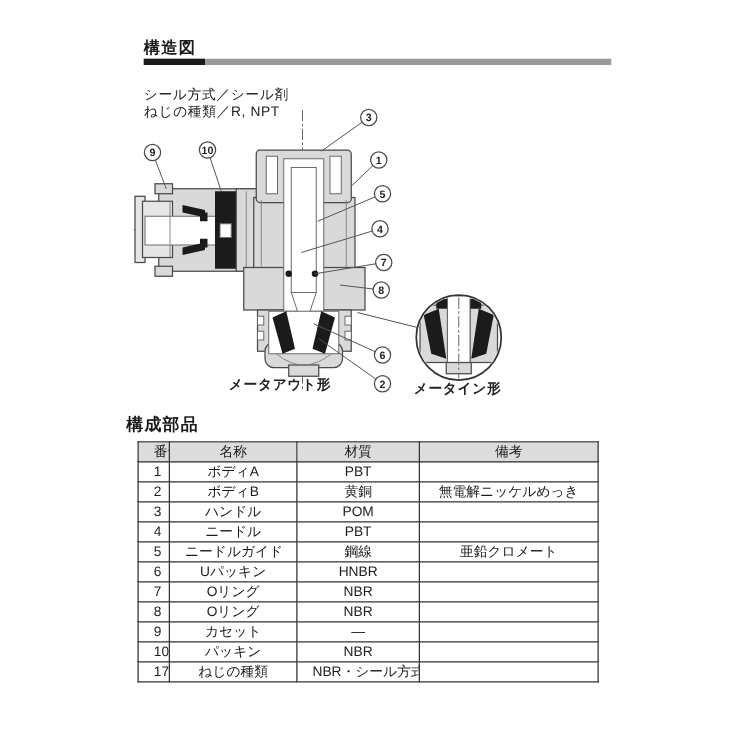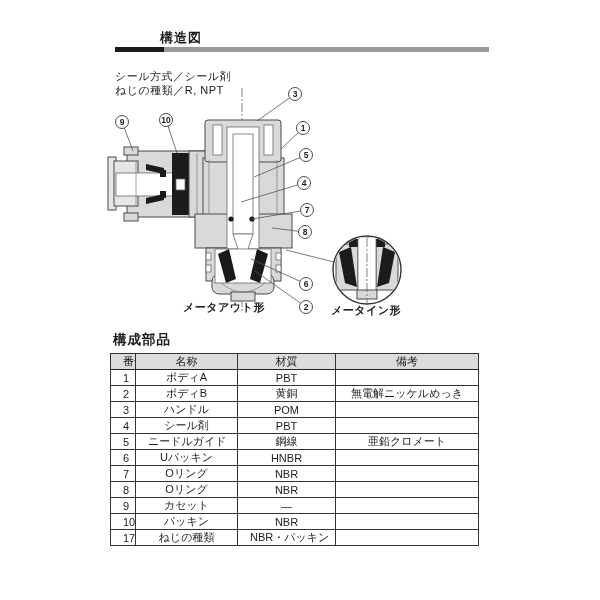--- a/index.html
+++ b/index.html
@@ -1,38 +1,38 @@
 <!DOCTYPE html>
 <html><head>
 <meta charset="utf-8">
 <style>
   html,body{margin:0;padding:0;}
   body{
     width:600px;height:600px;background:#ffffff;position:relative;overflow:hidden;
     font-family:"Liberation Sans","DejaVu Sans",sans-serif;color:#1c1c1c;
   }
   
-  .sec-title{position:absolute;left:115px;top:29px;font-size:13px;font-weight:bold;letter-spacing:1px;margin-left:45px;}
+  .sec-title{position:absolute;left:115px;top:29px;font-size:13px;font-weight:bold;letter-spacing:1px;}
   .rule{position:absolute;left:115px;top:47px;width:374px;height:5px;background:#9a9a9a;}
   .rule-dark{position:absolute;left:0;top:0;width:49px;height:5px;background:#1a1a1a;}
   .seal-text{position:absolute;left:115px;top:70px;font-size:11px;font-weight:normal;line-height:13.5px;letter-spacing:0.5px;}
   
   svg.diagram{position:absolute;left:0;top:0;}
   .body-fill{fill:#d9d9d9;stroke:#4a4a4a;stroke-width:1;}
   .body-fill2{fill:#e6e6e6;stroke:#4a4a4a;stroke-width:1;}
   .white-fill{fill:#ffffff;stroke:#6a6a6a;stroke-width:0.8;}
   .black-part{fill:#1b1b1b;stroke:none;}
   .thin{stroke:#7a7a7a;stroke-width:0.7;fill:none;}
   .cl{stroke:#666;stroke-width:0.8;stroke-dasharray:9 2 2 2;fill:none;}
   .leader{stroke:#555;stroke-width:0.8;fill:none;}
   .co{fill:#ffffff;stroke:#4a4a4a;stroke-width:1;}
   .cot{font-size:8.5px;font-weight:600;fill:#222;text-anchor:middle;}
   .diagram-label{font-size:11px;font-weight:bold;fill:#222;text-anchor:middle;letter-spacing:0.5px;}
   
-  .parts-title{position:absolute;left:113px;top:331px;font-size:13.5px;font-weight:bold;letter-spacing:1px;}
+  .parts-title{position:absolute;left:101px;top:331px;font-size:13.5px;font-weight:bold;letter-spacing:1px;}
   table.parts{
     position:absolute;left:110px;top:353px;border-collapse:collapse;
     font-size:11px;table-layout:fixed;width:368px;
   }
   table.parts th,table.parts td{
     border:1px solid #333;height:15px;padding:0 12px;text-align:center;
     overflow:hidden;white-space:nowrap;font-weight:normal;
   }
   table.parts{border:1.5px solid #222;}
   table.parts thead th{background:#dcdcdc;border-bottom:1.5px solid #222;}
@@ -215,21 +215,21 @@
         <td>無電解ニッケルめっき</td>
       </tr>
     <tr>
         <td class="c-no">3</td>
         <td class="c-nm">ハンドル</td>
         <td>POM</td>
         <td></td>
       </tr>
     <tr>
         <td class="c-no">4</td>
-        <td class="c-nm">シール剤</td>
+        <td class="c-nm">ニードル</td>
         <td>PBT</td>
         <td></td>
       </tr>
     <tr>
         <td class="c-no">5</td>
         <td class="c-nm">ニードルガイド</td>
         <td>鋼線</td>
         <td>亜鉛クロメート</td>
       </tr>
     <tr>
@@ -258,17 +258,17 @@
       </tr>
     <tr>
         <td class="c-no">10</td>
         <td class="c-nm">パッキン</td>
         <td>NBR</td>
         <td></td>
       </tr>
     <tr>
         <td class="c-no">17</td>
         <td class="c-nm">ねじの種類</td>
-        <td>NBR・パッキン</td>
+        <td>NBR・シール方式</td>
         <td></td>
       </tr>
   </tbody>
 </table>
 
 </body></html>

